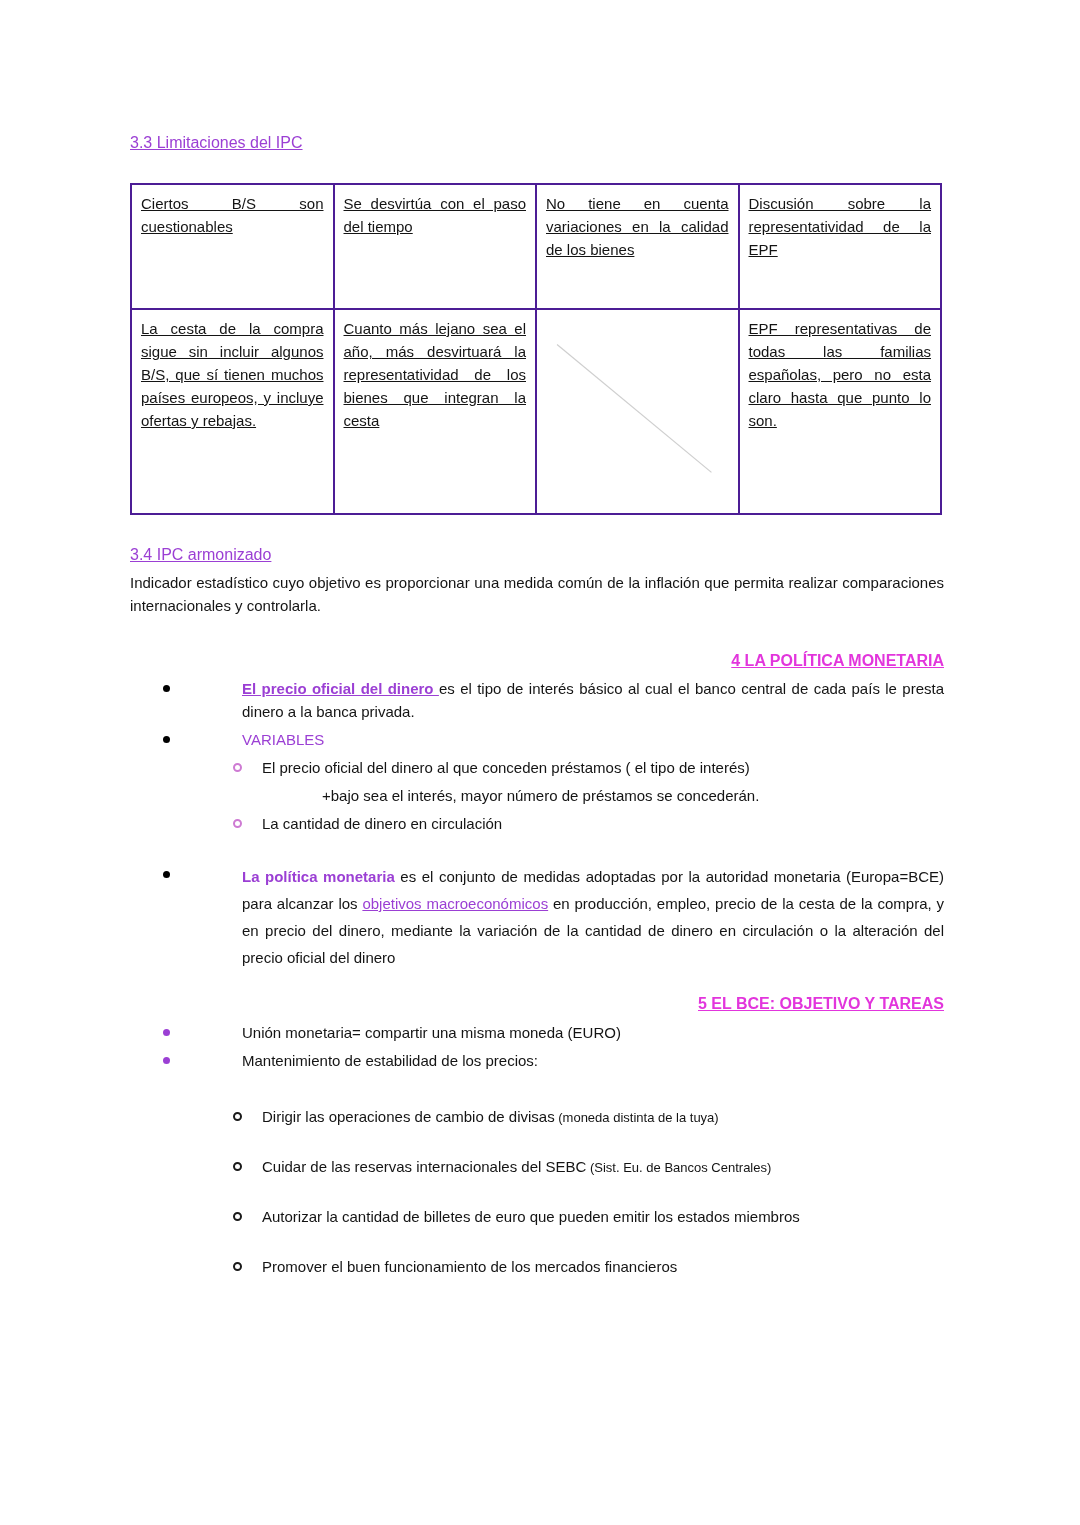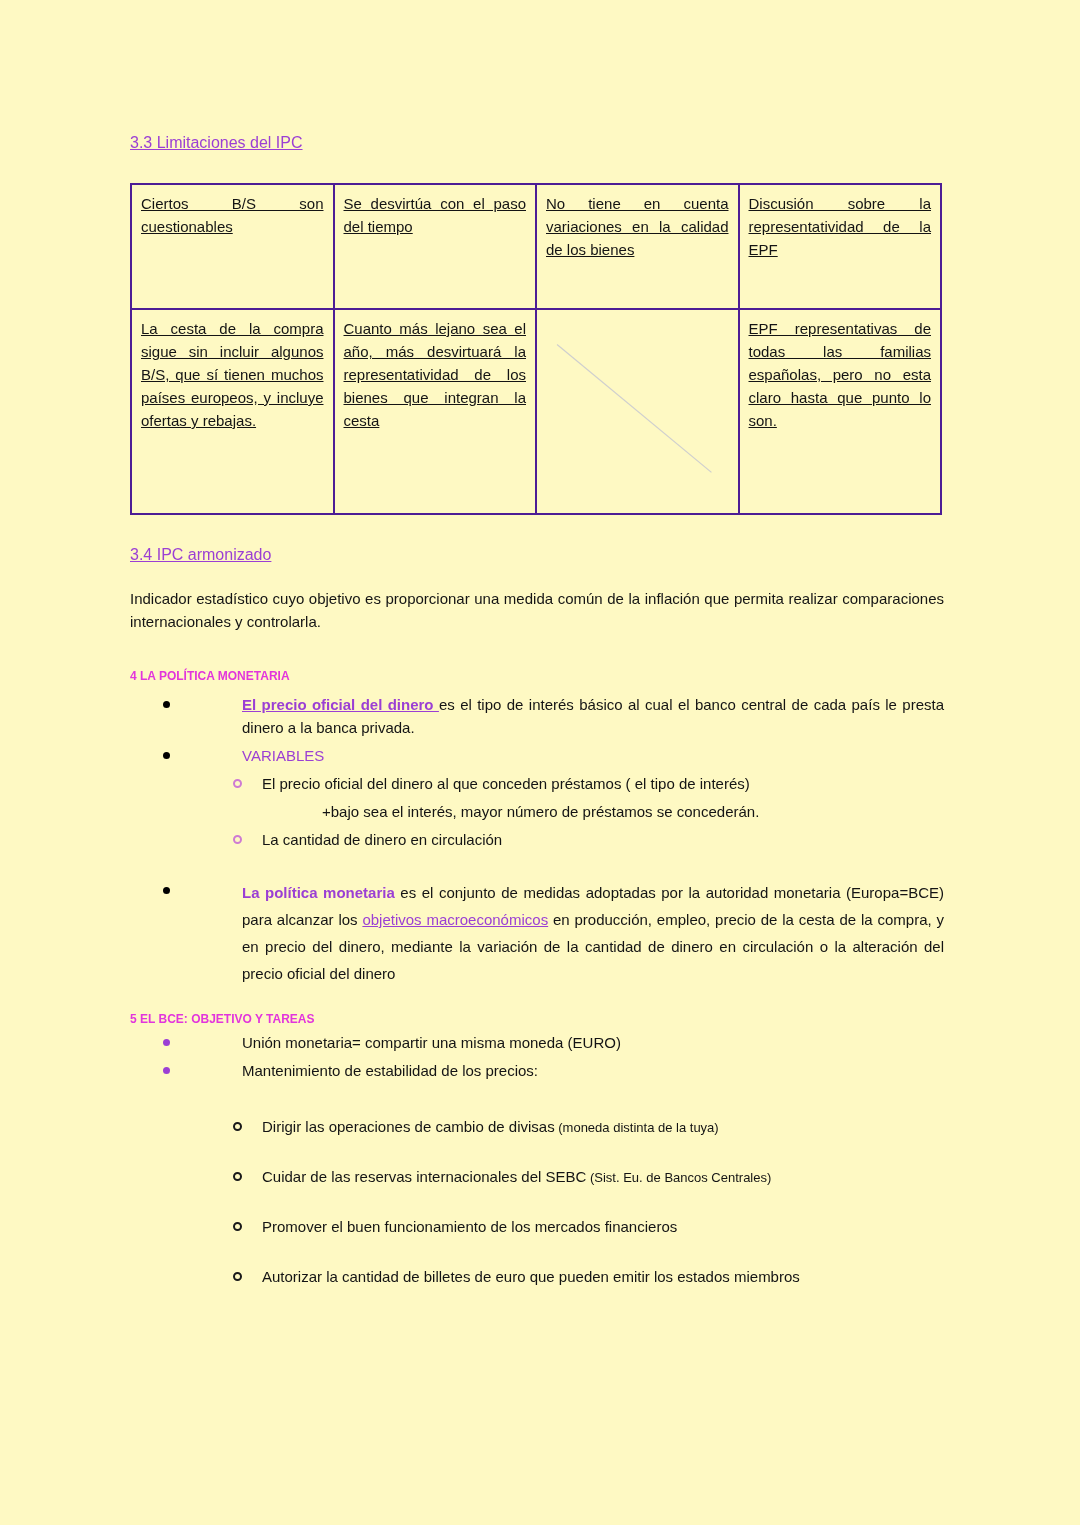--- a/index.html
+++ b/index.html
@@ -1,36 +1,36 @@
 <!DOCTYPE html>
 <html><head>
 <meta charset="utf-8">
 <style>
   html,body{margin:0;padding:0;background:#e9e9e9;}
   .page{
     position:relative;
     width:1080px;height:1525px;
-    background:#fef9c3;
+    background:#ffffff;
     font-family:"Liberation Sans","DejaVu Sans",sans-serif;
     font-size:15px;line-height:23px;color:#141414;
     overflow:hidden;
   }
   .content{position:absolute;left:130px;top:134px;width:814px;}
   .h-purple{
     font-size:16px;line-height:18px;font-weight:400;
     text-decoration:underline;margin:0;
   }
   .h-magenta{
-    font-size:12px;line-height:19px;font-weight:700;
-    margin:0;
+    font-size:16px;line-height:19px;font-weight:700;
+    text-decoration:underline;margin:0;text-align:right;
   }
   .h33{margin-bottom:31px;}
-  .h34{margin-top:31px;margin-bottom:23px;}
+  .h34{margin-top:31px;margin-bottom:7px;}
   .h4{margin-top:34px;margin-bottom:7px;}
-  .h5{margin-top:23px;margin-bottom:2px;}
+  .h5{margin-top:23px;margin-bottom:8px;}
   table.limits{
     border-collapse:collapse;width:812px;table-layout:fixed;
   }
   table.limits td{
     border:2px solid #4c1d95;
     vertical-align:top;
     padding:7px 9px;
     text-align:justify;
     text-decoration:underline;
   }
@@ -157,24 +157,24 @@
       <li class="li li2">
         <span class="mk">
             <span class="circ"></span>
           </span>
         <span class="txt nj"><span>Cuidar de las reservas internacionales del SEBC</span><span class="note"> (Sist. Eu. de Bancos Centrales)</span></span>
       </li>
       <li class="li li2">
         <span class="mk">
             <span class="circ"></span>
           </span>
-        <span class="txt nj"><span>Promover el buen funcionamiento de los mercados financieros</span><span class="note"></span></span>
+        <span class="txt"><span>Autorizar la cantidad de billetes de euro que pueden emitir los estados miembros</span><span class="note"></span></span>
       </li>
       <li class="li li2">
         <span class="mk">
             <span class="circ"></span>
           </span>
-        <span class="txt"><span>Autorizar la cantidad de billetes de euro que pueden emitir los estados miembros</span><span class="note"></span></span>
+        <span class="txt nj"><span>Promover el buen funcionamiento de los mercados financieros</span><span class="note"></span></span>
       </li>
     </ul>
 
   </div>
 </div>
 
 </body></html>

